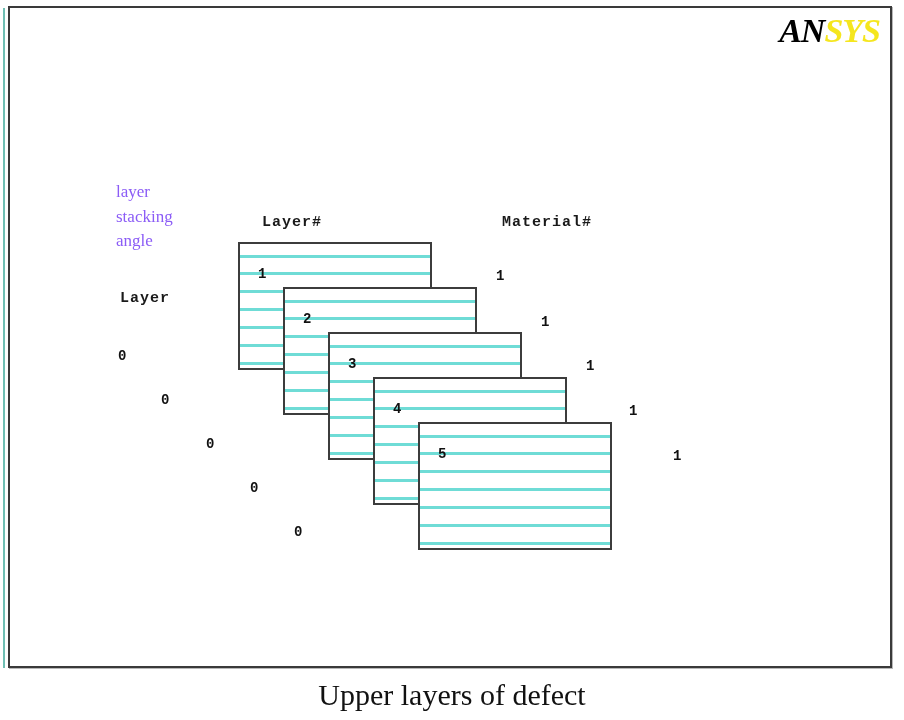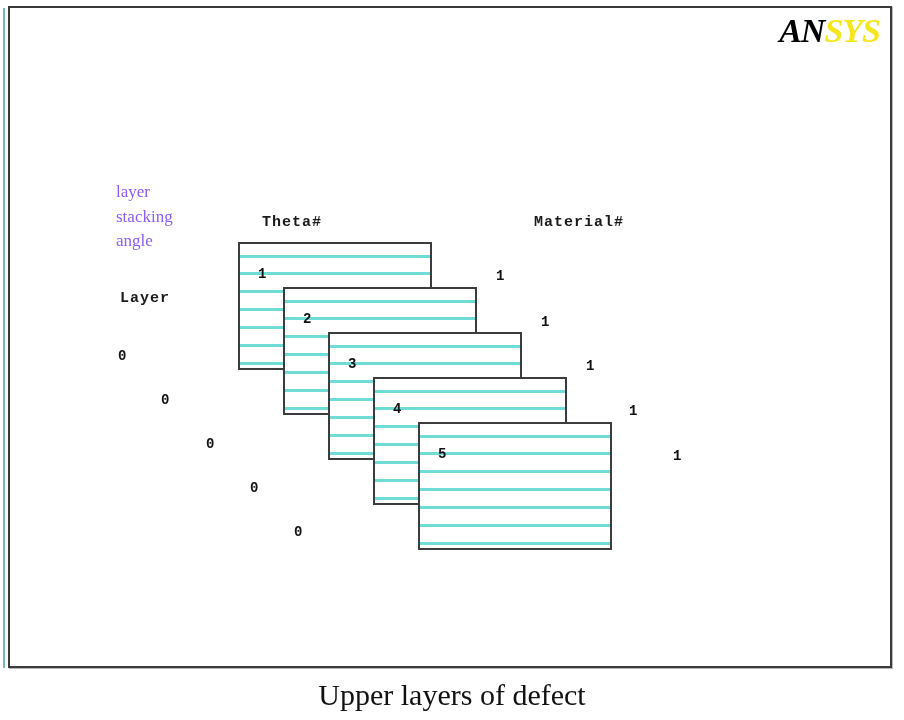--- a/index.html
+++ b/index.html
@@ -69,21 +69,21 @@
   .mono-head {
     position: absolute;
     font-family: "Liberation Mono", monospace;
     font-size: 15px;
     font-weight: bold;
     color: #1a1a1a;
     letter-spacing: 1px;
     white-space: nowrap;
   }
   #layer-head   { left: 252px; top: 206px; }
-  #material-head{ left: 492px; top: 206px; margin-left: 32px; }
+  #material-head{ left: 492px; top: 206px; }
   #theta-head   { left: 110px; top: 282px; }
 
   
   .cascade-num {
     position: absolute;
     font-family: "Liberation Mono", monospace;
     font-size: 14px;
     font-weight: bold;
     color: #111111;
   }
@@ -139,21 +139,21 @@
 <div id="plot-frame">
 
   <div id="ansys-logo">
     <span class="an">AN</span><span class="sys">SYS</span>
   </div>
 
   <div id="stack-label">layer
 stacking
 angle</div>
 
-  <div id="layer-head" class="mono-head">Theta#</div>
+  <div id="layer-head" class="mono-head">Layer#</div>
   <div id="material-head" class="mono-head">Material#</div>
   <div id="theta-head" class="mono-head">Layer</div>
 
   <div class="cascade-num" style="left:108px; top:340px;">0</div>
   <div class="cascade-num" style="left:151px; top:384px;">0</div>
   <div class="cascade-num" style="left:196px; top:428px;">0</div>
   <div class="cascade-num" style="left:240px; top:472px;">0</div>
   <div class="cascade-num" style="left:284px; top:516px;">0</div>
 
   <div class="cascade-num" style="left:486px; top:260px;">1</div>

